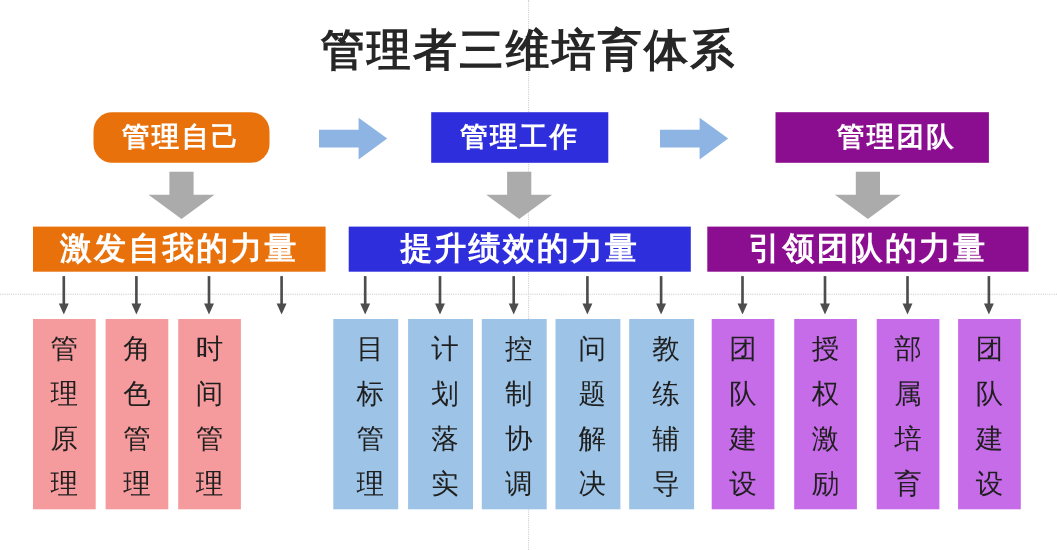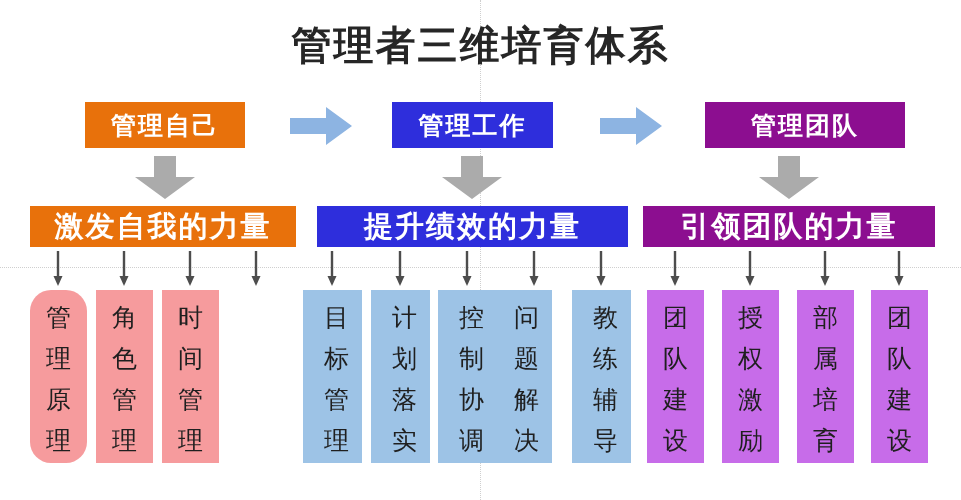--- a/index.html
+++ b/index.html
@@ -107,23 +107,23 @@
 </head>
 <body>
 
 <div class="canvas">
 
   <div class="guide-h"></div>
   <div class="guide-v"></div>
 
   <h1 class="title">管理者三维培育体系</h1>
 
-  <div class="top-box bg-orange" style="left:85px; width:160px;">管理自己</div>
+  <div class="top-box bg-orange" style="left:85px; width:160px;border-radius:17px;">管理自己</div>
   <div class="top-box bg-blue" style="left:392px; width:161px;">管理工作</div>
-  <div class="top-box bg-purple" style="left:705px; width:200px;">管理团队</div>
+  <div class="top-box bg-purple" style="left:705px; width:168px;padding-left:26px;">管理团队</div>
 
   <svg class="flow-arrow" style="left:290px;" viewBox="0 0 63 40">
     <path d="M0 12 H36 V1 L62 20 L36 39 V28 H0 Z" fill="var(--arrow_blue)"></path>
   </svg>
   <svg class="flow-arrow" style="left:600px;" viewBox="0 0 63 40">
     <path d="M0 12 H36 V1 L62 20 L36 39 V28 H0 Z" fill="var(--arrow_blue)"></path>
   </svg>
 
   <svg class="block-down-arrow" style="left:135px;" viewBox="0 0 60 43">
     <path d="M19 0 H41 V21 H60 L30 43 L0 21 H19 Z" fill="var(--arrow_gray)"></path>
@@ -187,28 +187,28 @@
     </svg>
   <svg class="item-arrow" style="left:819px;" viewBox="0 0 12 35">
       <rect x="4.8" y="0" width="2.4" height="26" fill="var(--small_arrow)"></rect>
       <path d="M1.5 25 H10.5 L6 35 Z" fill="var(--small_arrow)"></path>
     </svg>
   <svg class="item-arrow" style="left:893px;" viewBox="0 0 12 35">
       <rect x="4.8" y="0" width="2.4" height="26" fill="var(--small_arrow)"></rect>
       <path d="M1.5 25 H10.5 L6 35 Z" fill="var(--small_arrow)"></path>
     </svg>
 
-  <div class="item pink" style="left:30px;border-radius:21px;">管理原理</div>
+  <div class="item pink" style="left:30px;">管理原理</div>
   <div class="item pink" style="left:96px;">角色管理</div>
   <div class="item pink" style="left:162px;">时间管理</div>
 
   <div class="item lblue" style="left:303px;">目标管理</div>
   <div class="item lblue" style="left:371px;">计划落实</div>
   <div class="item lblue" style="left:438px;">控制协调</div>
-  <div class="item lblue" style="left:493px;">问题解决</div>
+  <div class="item lblue" style="left:505px;">问题解决</div>
   <div class="item lblue" style="left:572px;">教练辅导</div>
 
   <div class="item violet" style="left:647px;">团队建设</div>
   <div class="item violet" style="left:722px;">授权激励</div>
   <div class="item violet" style="left:797px;">部属培育</div>
   <div class="item violet" style="left:871px;">团队建设</div>
 
 </div>
 
 </body></html>

